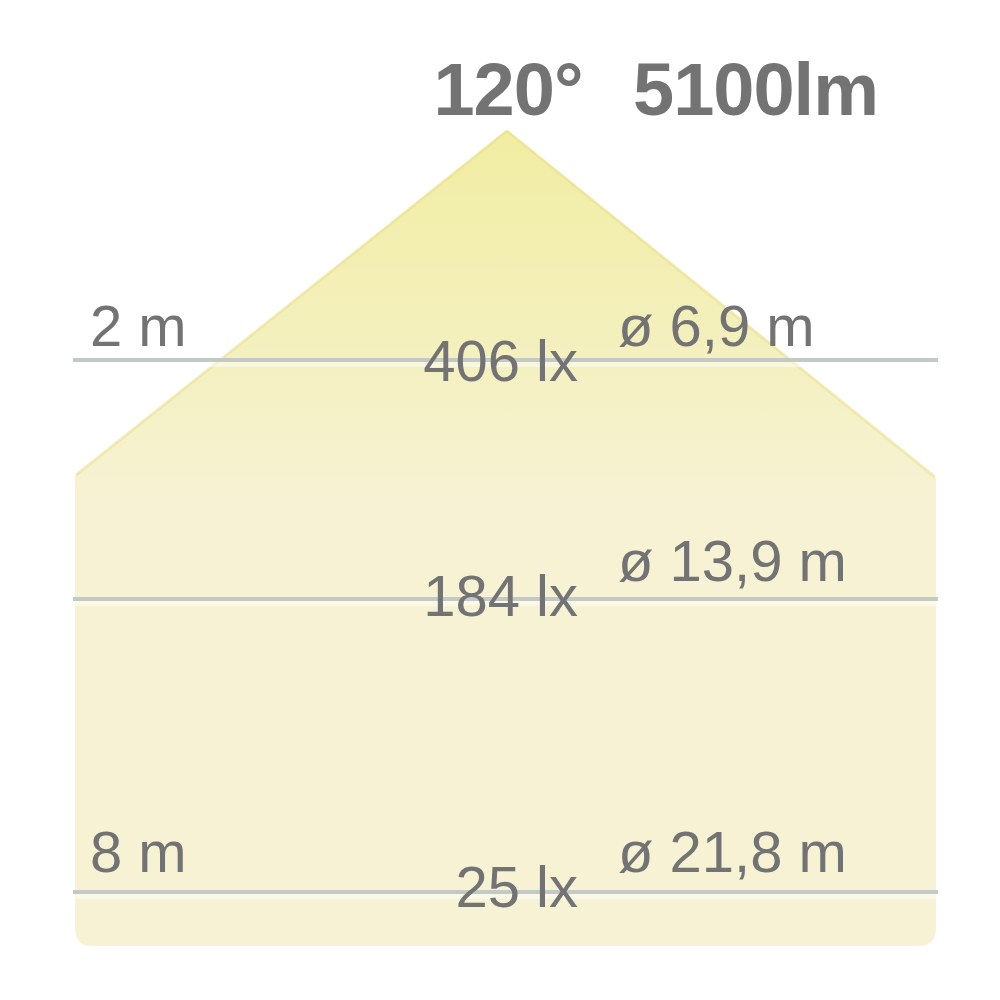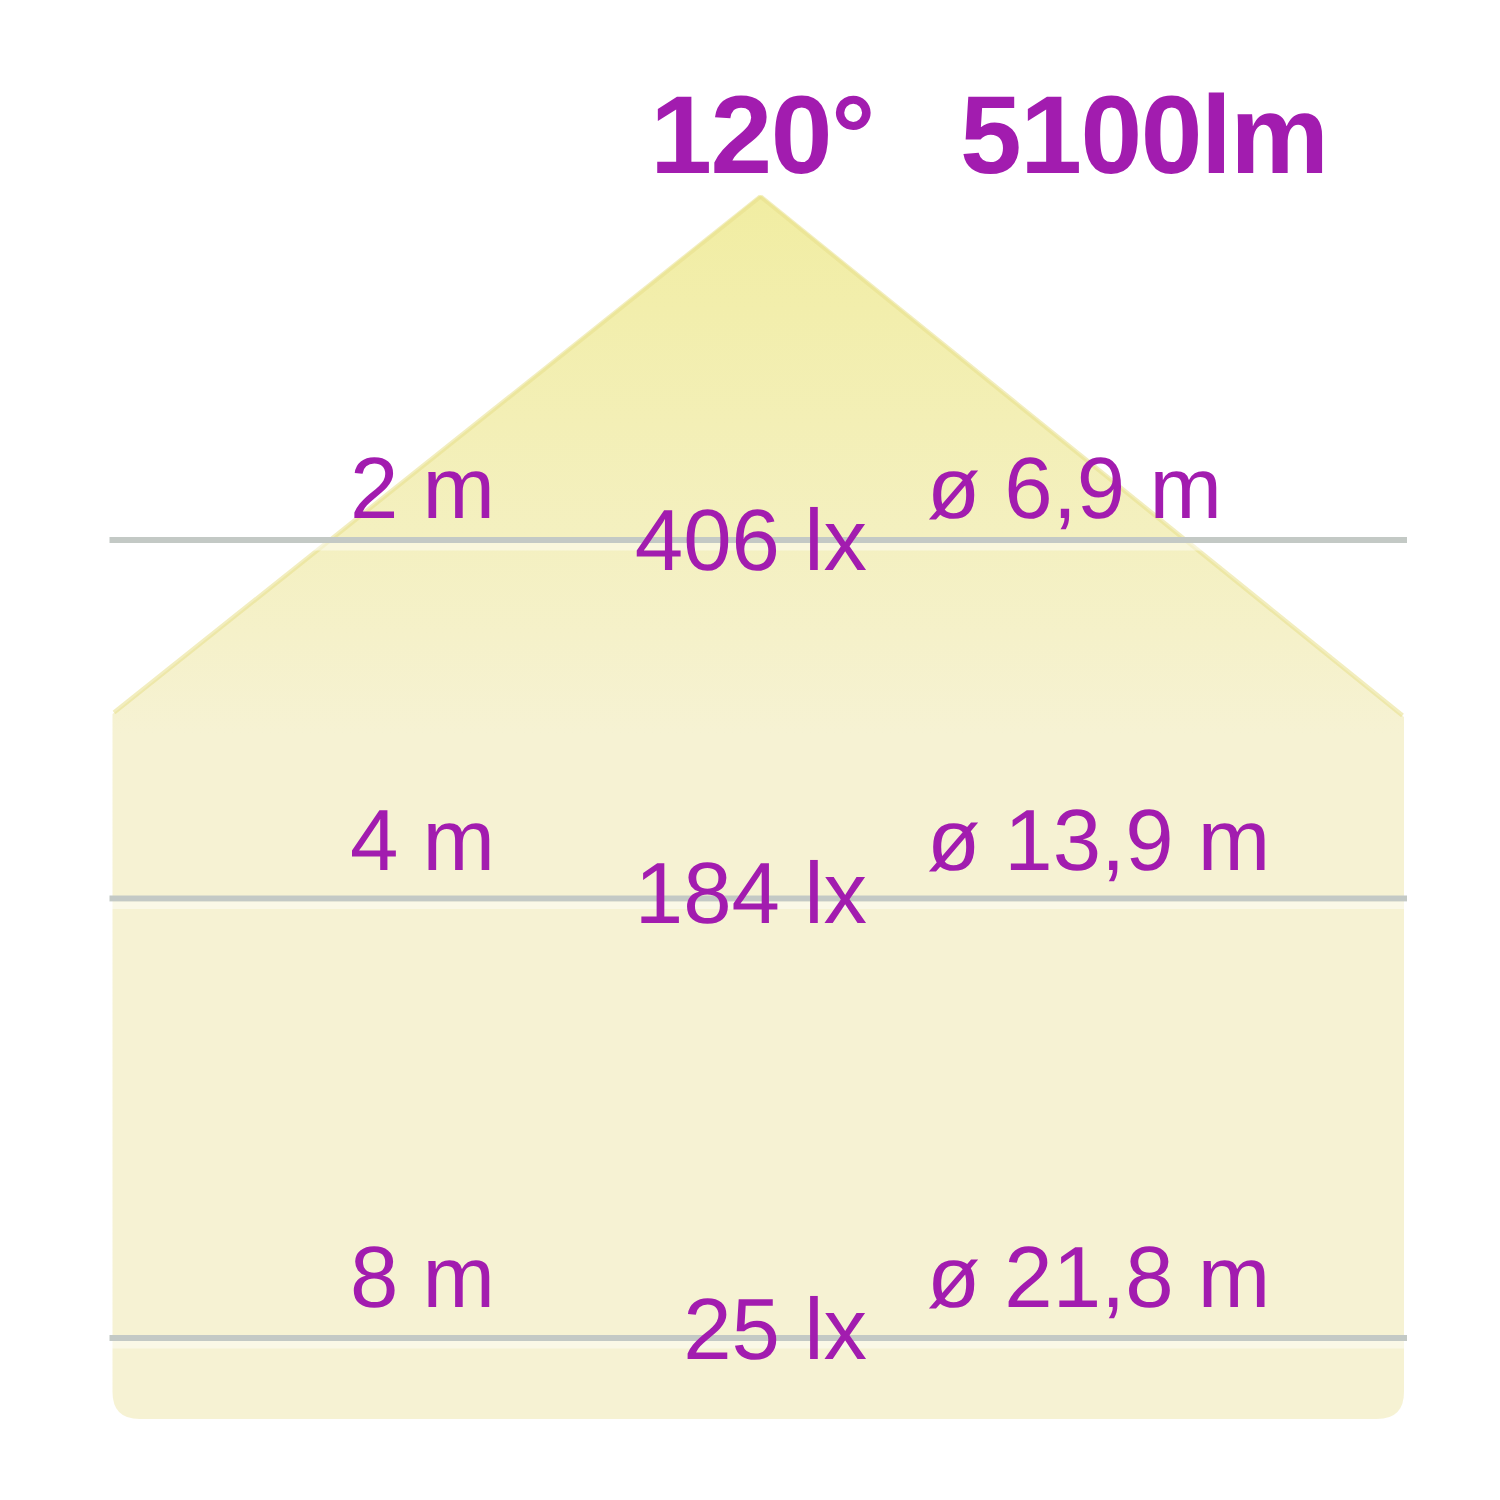--- a/index.html
+++ b/index.html
@@ -7,21 +7,21 @@
     padding: 0;
     background: #ffffff;
   }
   .stage {
     position: relative;
     width: 1000px;
     height: 1000px;
     background: #ffffff;
     overflow: hidden;
     font-family: "Liberation Sans", sans-serif;
-    color: #a21caf;
+    color: #737373;
   }
   .beam-svg {
     position: absolute;
     left: 0;
     top: 0;
     width: 1000px;
     height: 1000px;
   }
   .top-label {
     position: absolute;
@@ -33,21 +33,21 @@
     white-space: nowrap;
   }
   .top-label.angle {
     left: 408px;
     width: 200px;
     text-align: center;
   }
   .top-label.flux {
     left: 633px;
     width: 252px;
-    text-align: right;
+    text-align: left;
   }
   .row {
     position: absolute;
     left: 0;
     width: 1000px;
     height: 62px;
     font-size: 58px;
     font-weight: 400;
     line-height: 1;
   }
@@ -55,21 +55,21 @@
   .row.row2 { top: 532px; }
   .row.row3 { top: 823px; }
   .row span {
     position: absolute;
     white-space: nowrap;
     letter-spacing: 0px;
   }
   .col-distance {
     left: 90px;
     width: 240px;
-    text-align: right;
+    text-align: left;
   }
   .col-lux {
     left: 320px;
     width: 258px;
     text-align: right;
     margin-top: 35px;
   }
   .col-dia {
     left: 618px;
     width: 303px;
@@ -109,21 +109,20 @@
   <div class="top-label angle">120°</div>
   <div class="top-label flux">5100lm</div>
 
   <div class="row row1">
     <span class="col-distance">2 m</span>
     <span class="col-lux">406 lx</span>
     <span class="col-dia">ø 6,9 m</span>
   </div>
 
   <div class="row row2">
-    <span class="col-distance">4 m</span>
     <span class="col-lux">184 lx</span>
     <span class="col-dia">ø 13,9 m</span>
   </div>
 
   <div class="row row3">
     <span class="col-distance">8 m</span>
     <span class="col-lux">25 lx</span>
     <span class="col-dia">ø 21,8 m</span>
   </div>
 

